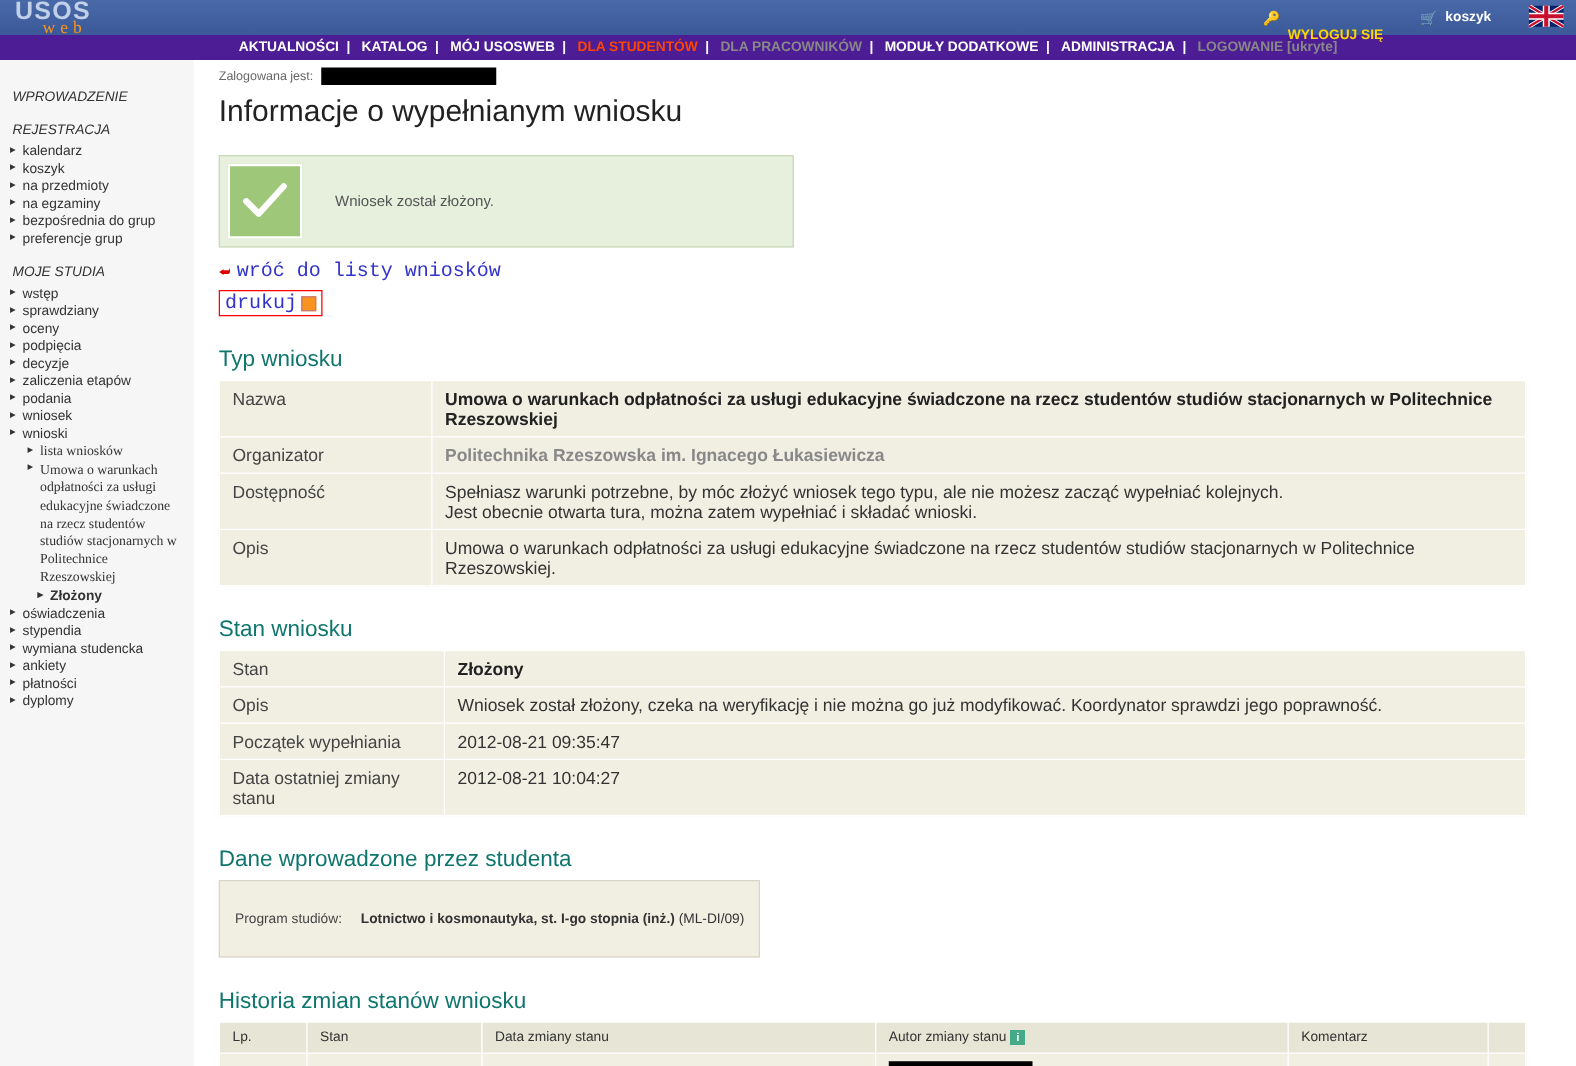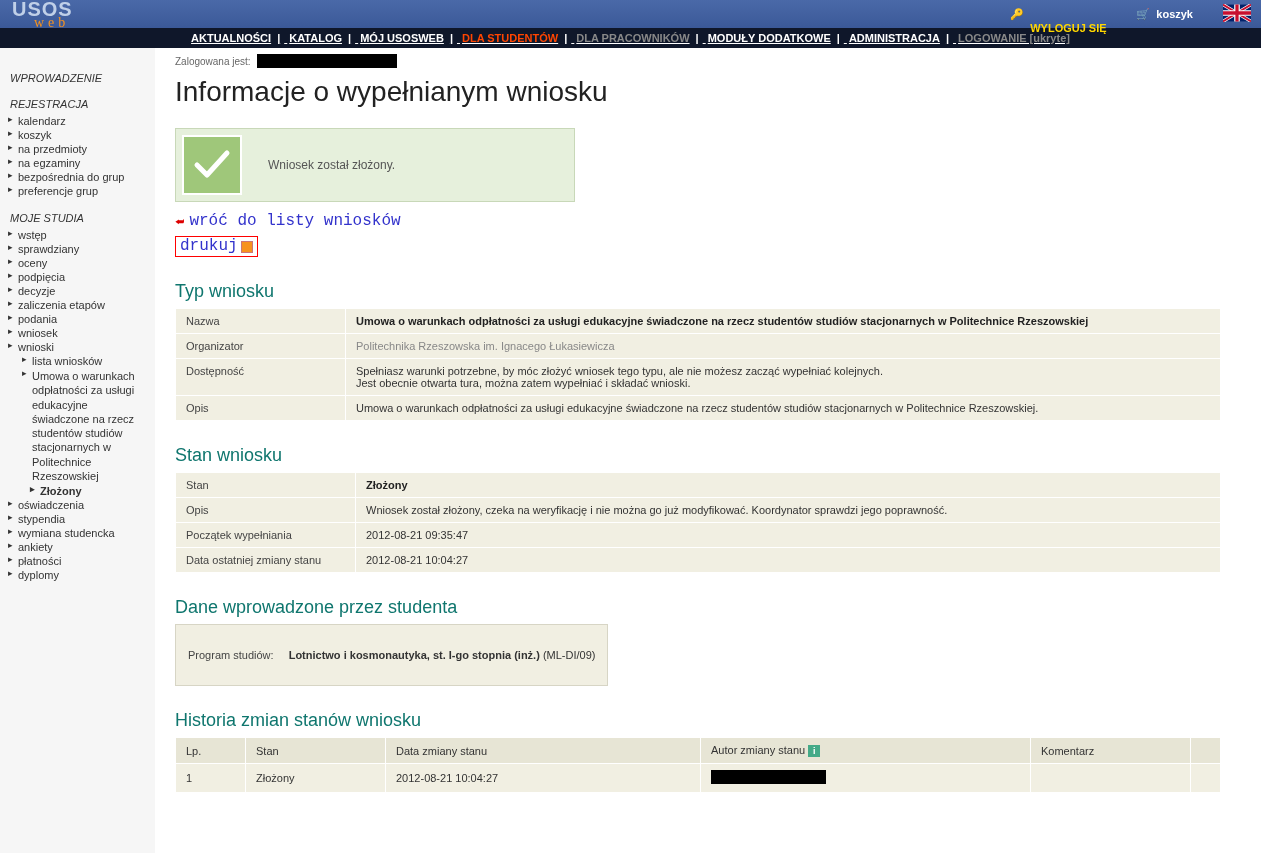--- a/index.html
+++ b/index.html
@@ -40,27 +40,26 @@
     display: flex;
     align-items: center;
     gap: 30px;
     color: #fff;
     font-weight: bold;
     font-size: 11px;
   }
   .topbar-item { display: flex; align-items: center; gap: 6px; cursor: pointer; }
   .logout-text { color: #FFD700; margin-top: 28px; }
   .menubar {
-    background: #0f172a;
+    background: #4c1d95;
     color: #fff;
     font-size: 11px;
     font-weight: bold;
     padding: 4px 15px;
     text-align: center;
-    text-decoration: underline;
   }
   .menubar span { color: #fff; padding: 0 4px; }
   .menubar a { color: #fff; text-decoration: none; padding: 0 2px;}
   .menubar .active { color: #ff4500; }
   .menubar .muted { color: #888; }
   .sep { color: #888; padding: 0 2px;}
   .layout { display: flex; }
   .sidebar {
     width: 155px;
     background: #f6f6f6;
@@ -75,43 +74,43 @@
     font-size: 11px;
     font-style: italic;
   }
   .sidebar ul { list-style: none; margin: 0; padding: 0; }
   .sidebar li { padding: 1px 0 1px 8px; position: relative; cursor: pointer;}
   .sidebar li::before {
     content: "▸";
     position: absolute; left: -2px; top: 0;
     font-size: 9px; color: #333;
   }
-  .sidebar .sub { padding-left: 14px; }
+  .sidebar .sub { padding-left: 14px; font-family: Liberation Serif, serif; }
   .sidebar .sub2 { padding-left: 22px; }
   .sidebar .active { font-weight: bold; }
   .main {
     flex: 1;
     padding: 6px 40px 40px 20px;
   }
   .loggedin { font-size: 10px; color: #666; margin-bottom: 8px; display:flex; align-items:center; gap:6px;}
   .redact { display:inline-block; width:140px; height:14px; background:#000; }
   .redact-sm { display:inline-block; width:115px; height:14px; background:#000; }
   h1 {
     font-family: "Trebuchet MS", Arial, sans-serif;
     font-weight: normal;
-    font-size: 28px;
+    font-size: 24px;
     color: #222;
     margin: 8px 0 20px 0;
   }
   .success-box {
     display: flex;
     align-items: center;
     border: 1px solid #c8d8b8;
     background: #e6f0dc;
-    width: 400px;
+    width: 460px;
     margin-bottom: 10px;
   }
   .success-icon {
     width: 60px; height: 60px;
     background: #9fc77a;
     display:flex; align-items:center; justify-content:center;
     border: 2px solid #fff;
     margin: 6px;
   }
   .success-icon svg { width: 40px; height: 40px; }
@@ -131,30 +130,30 @@
   }
   table.info {
     width: 100%;
     border-collapse: collapse;
     background: #f1efe2;
     border: 1px solid #d7d5c5;
   }
   table.info td, table.info th {
     border: 1px solid #fff;
     padding: 6px 10px;
-    font-size: 11px;
+    font-size: 14px;
     text-align: left;
     vertical-align: top;
   }
   table.info td.label {
     width: 170px;
     color: #444;
   }
   table.info td.value-bold { font-weight: bold; color: #222; }
-  table.info td.value-gray { color: #888; font-weight: normal;}
+  table.info td.value-gray { color: #888; font-weight: bold;}
   .program-box {
     display: inline-block;
     border: 1px solid #d7d5c5;
     background: #f1efe2;
     padding: 24px 12px;
     font-size: 11px;
   }
   .program-box .lbl { color: #444; margin-right: 12px;}
   .program-box .val { font-weight: bold; }
   .program-box .code { font-weight: normal; }

